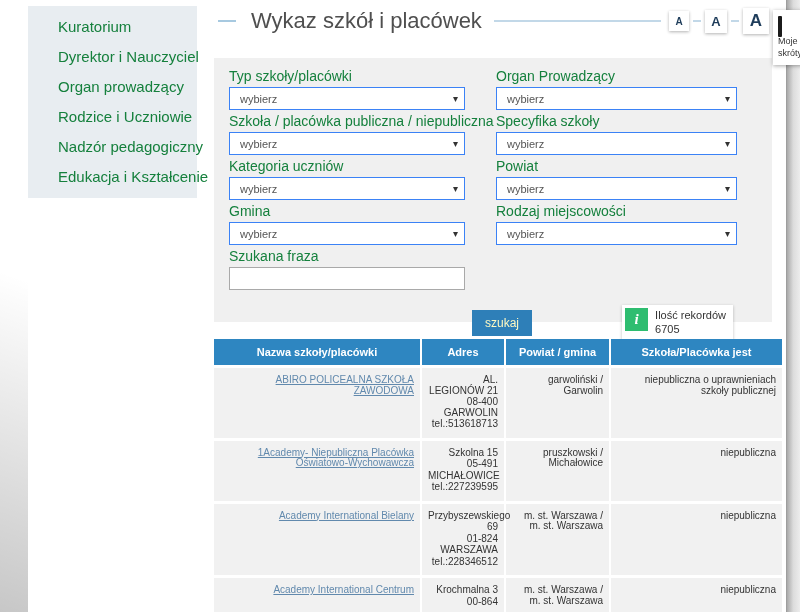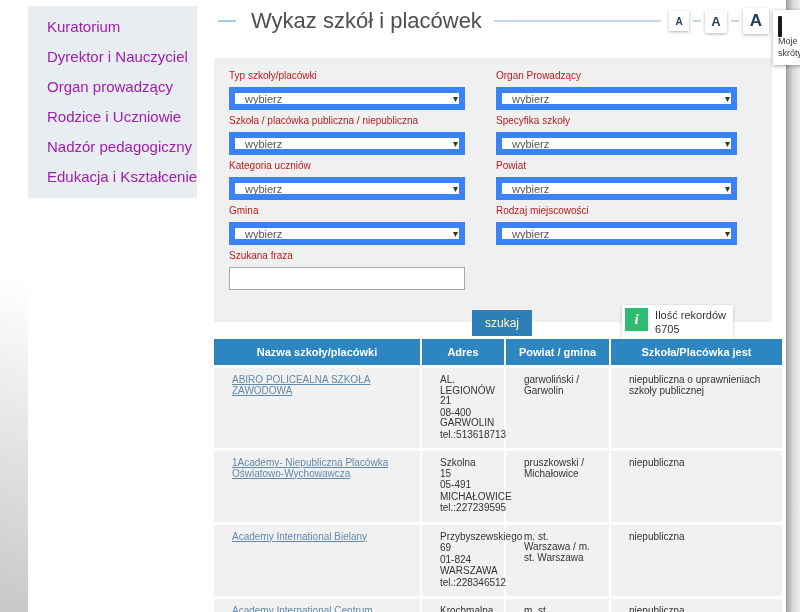--- a/index.html
+++ b/index.html
@@ -20,22 +20,22 @@
     background:linear-gradient(to right, #a9a9a9 0, #dcdcdc 45%, #efefef 100%);
     border-left:1px solid #9e9e9e;
   }
 
   
   .sidebar {
     position:absolute; left:28px; top:6px; width:169px;
     background:#e8edf1; padding:6px 0;
   }
   .side-item {
-    height:30px; line-height:30px; padding-left:19px;
-    color:#a21caf; font-size:15px; cursor:pointer; white-space:nowrap;
+    height:30px; line-height:30px; padding-left:30px;
+    color:#15803d; font-size:15px; cursor:pointer; white-space:nowrap;
   }
 
   
   .main { position:absolute; left:190px; top:0; width:589px; height:612px; }
 
   .title-row { position:absolute; left:28px; top:8px; width:551px; display:flex; align-items:center; }
   .dash { width:18px; height:2px; background:#a7c9e0; margin-right:15px; flex:none; }
   .page-title { font-size:22px; font-weight:normal; color:#4f4f4f; margin:0 4px 0 0; white-space:nowrap; }
   .title-line { flex:1; height:2px; background:#c2d8e8; margin:0 8px; }
   .seg { width:8px; height:2px; background:#c2d8e8; margin:0 4px; flex:none; }
@@ -64,24 +64,24 @@
 
   
   .panel {
     position:absolute; left:24px; top:58px; width:558px; height:264px;
     background:#f0f0f0; box-sizing:border-box; padding:10px 0 0 15px;
   }
   .cols { display:flex; }
   .col-l { width:236px; margin-right:31px; flex:none; }
   .col-r { width:241px; flex:none; }
   .field { margin-bottom:3px; }
-  .field .flabel { display:block; font-size:10px; line-height:16px; color:#b91c1c; margin-bottom:3px; white-space:nowrap; }
+  .field .flabel { display:block; font-size:14px; line-height:16px; color:#15803d; margin-bottom:3px; white-space:nowrap; }
   .sel { position:relative; }
   .sel select {
-    width:100%; height:23px; border:6px solid #3b82f6; background:#fff;
+    width:100%; height:23px; border:1px solid #3b82f6; background:#fff;
     font-family:"Liberation Sans", sans-serif; font-size:11px; color:#555;
     padding-left:10px; appearance:none; -webkit-appearance:none; border-radius:0;
   }
   .sel::after { content:"▾"; position:absolute; right:7px; top:4px; font-size:10px; color:#333; pointer-events:none; }
   .search-input {
     width:100%; height:23px; border:1px solid #a9a9a9; box-sizing:border-box;
     font-family:"Liberation Sans", sans-serif; font-size:11px; color:#333; padding-left:8px;
   }
   .actions { position:relative; height:46px; margin-top:14px; }
   .btn-szukaj {
@@ -105,21 +105,21 @@
   .results {
     position:absolute; left:22px; top:336px; width:562px;
     border-collapse:separate; border-spacing:2px 3px; table-layout:fixed;
   }
   .results th {
     background:#2e86c1; color:#fff; font-size:11px; font-weight:bold;
     text-align:center; padding:7px 4px; vertical-align:middle;margin-left:7px;
   }
   .results td {
     background:#f1f1f1; color:#333; font-size:10px; line-height:10.5px;
-    vertical-align:top; padding:7px 18px;
+    vertical-align:top; padding:7px 6px;text-align:right;
   }
   .results td .ln { margin-bottom:1px; }
   .school-link { color:#6189ad; text-decoration:underline; cursor:pointer; }
 </style>
 </head>
 <body>
 
 <div class="page">
   <div class="edge-left"></div>
   <div class="edge-right"></div>

